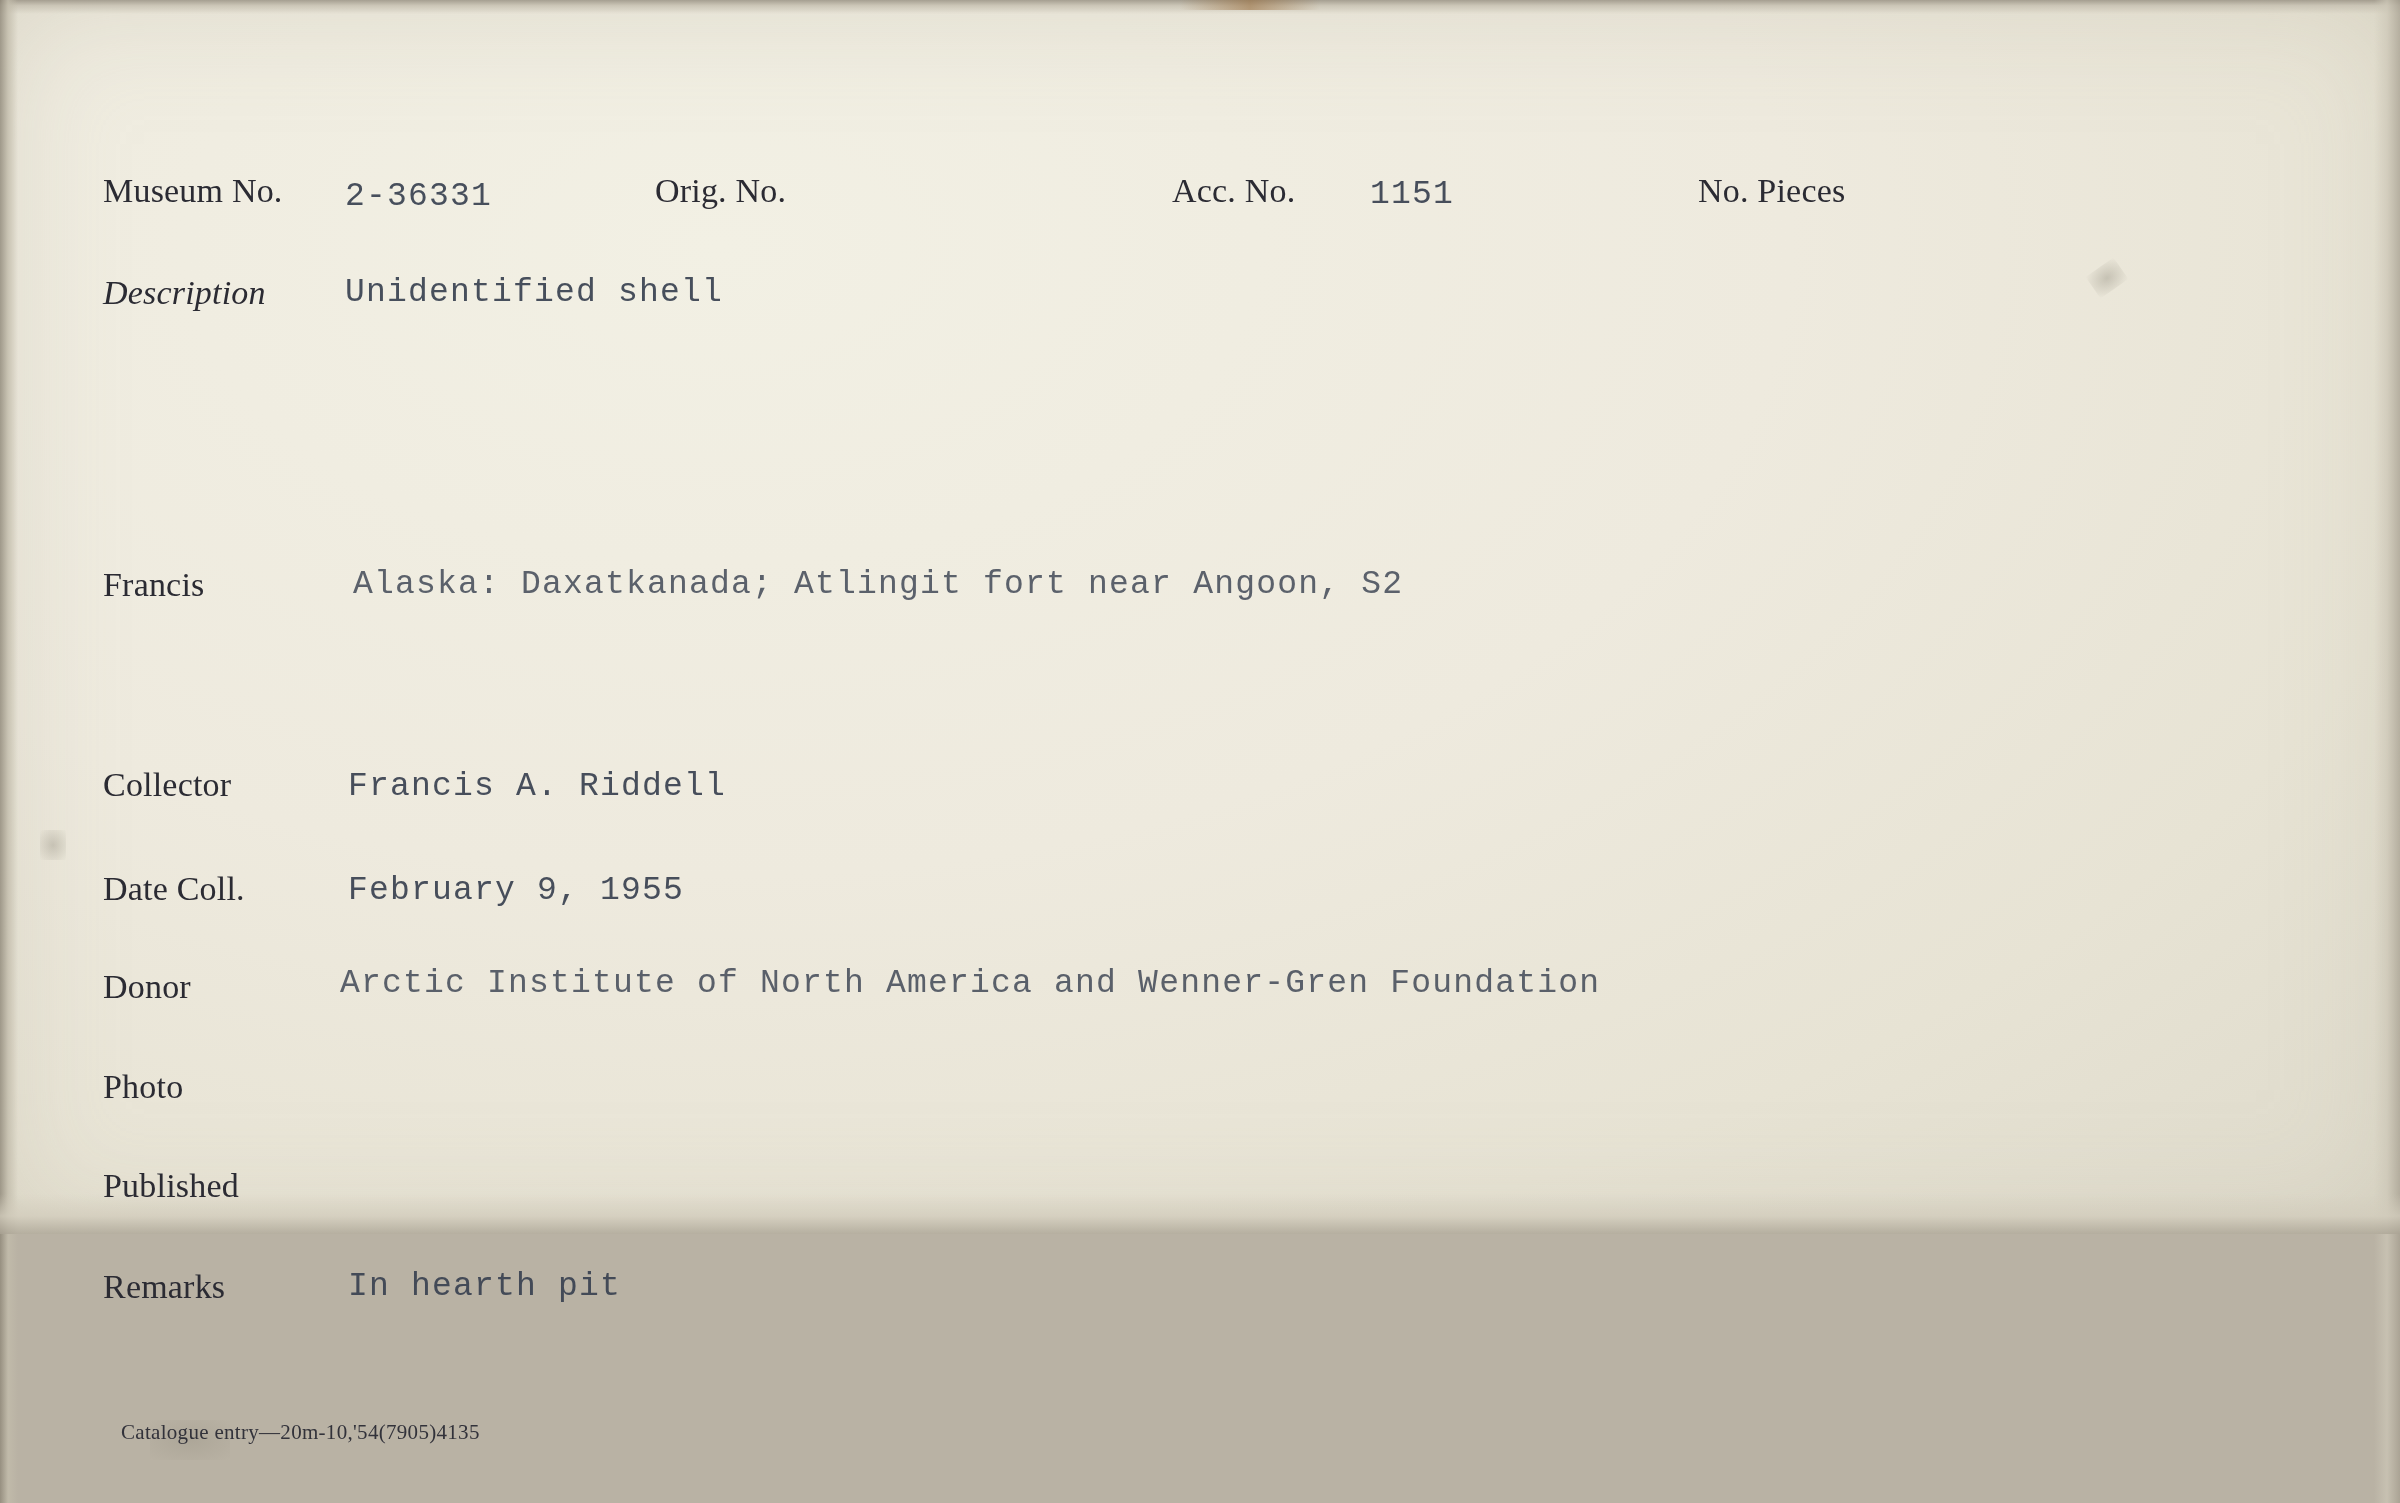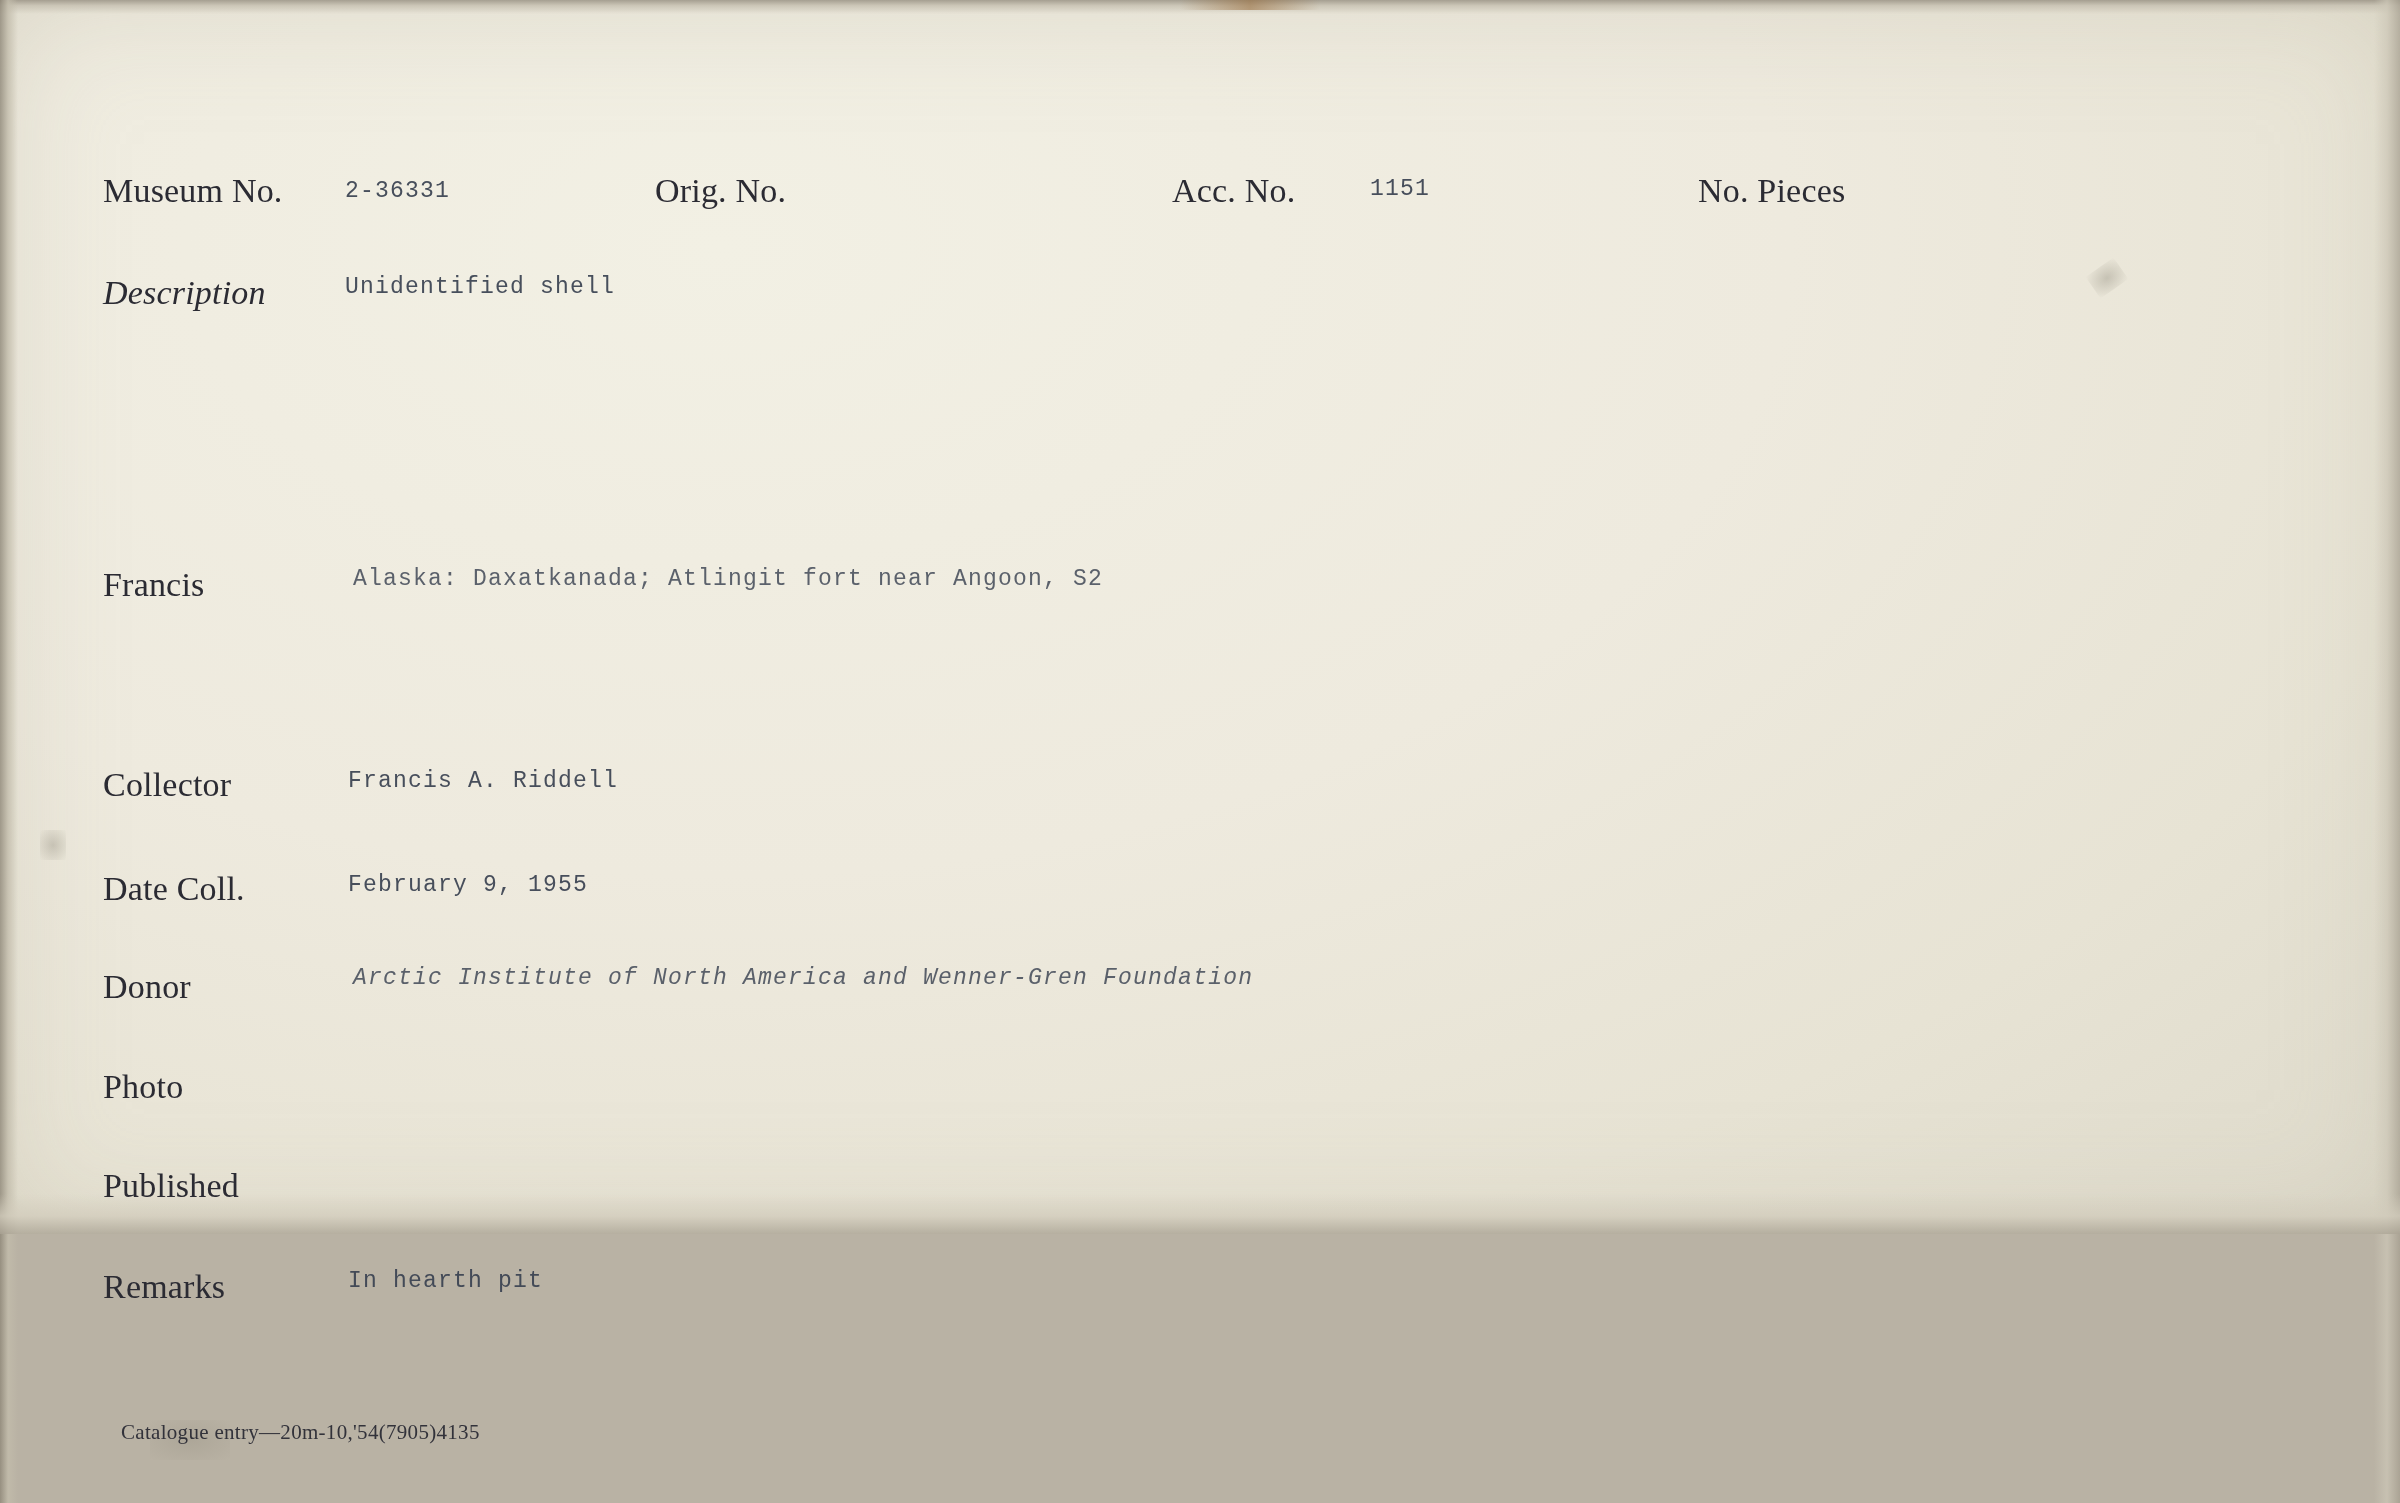--- a/index.html
+++ b/index.html
@@ -65,21 +65,21 @@
     position: absolute;
     font-family: "Liberation Serif", serif;
     font-size: 34px;
     color: #2b2b33;
     white-space: nowrap;
     letter-spacing: 0.2px;
   }
   .value {
     position: absolute;
     font-family: "Liberation Mono", monospace;
-    font-size: 23px;
+    font-size: 33px;
     color: #3b4352;
     white-space: pre;
     letter-spacing: 1.2px;
     opacity: 0.93;
   }
   .value.faded { opacity: 0.82; margin-left: 8px; }
 
   .footer {
     position: absolute;
     left: 121px;
@@ -123,21 +123,21 @@
   <div class="label" style="left:103px; top:566px;">Francis</div>
   <div class="value faded" style="left:345px; top:566px;">Alaska: Daxatkanada; Atlingit fort near Angoon, S2</div>
 
   <div class="label" style="left:103px; top:766px;">Collector</div>
   <div class="value" style="left:348px; top:768px;">Francis A. Riddell</div>
 
   <div class="label" style="left:103px; top:870px;">Date Coll.</div>
   <div class="value" style="left:348px; top:872px;">February 9, 1955</div>
 
   <div class="label" style="left:103px; top:968px;">Donor</div>
-  <div class="value faded" style="left:345px; top:965px;font-style:italic;">Arctic Institute of North America and Wenner-Gren Foundation</div>
+  <div class="value faded" style="left:332px; top:965px;">Arctic Institute of North America and Wenner-Gren Foundation</div>
 
   <div class="label" style="left:103px; top:1068px;">Photo</div>
   <div class="value" style="left:345px; top:1068px;"></div>
 
   <div class="label" style="left:103px; top:1167px;">Published</div>
   <div class="value" style="left:345px; top:1167px;"></div>
 
   <div class="label" style="left:103px; top:1268px;">Remarks</div>
   <div class="value" style="left:348px; top:1268px;">In hearth pit</div>
 

